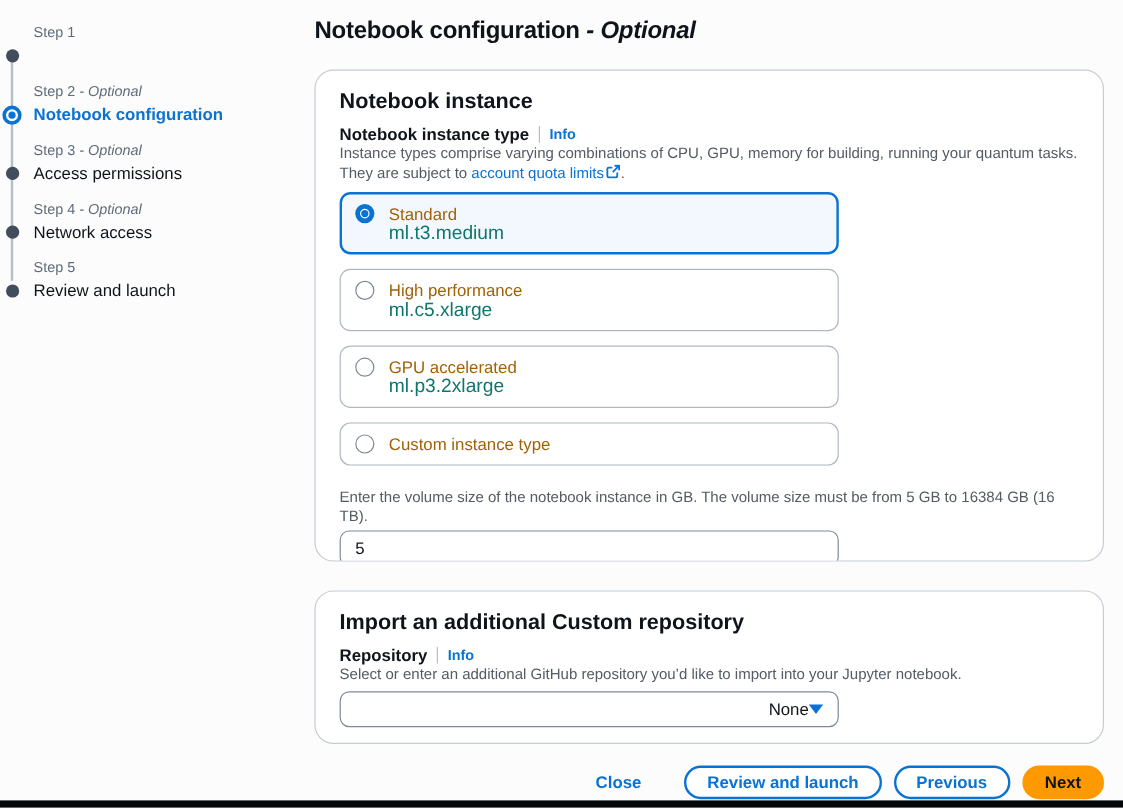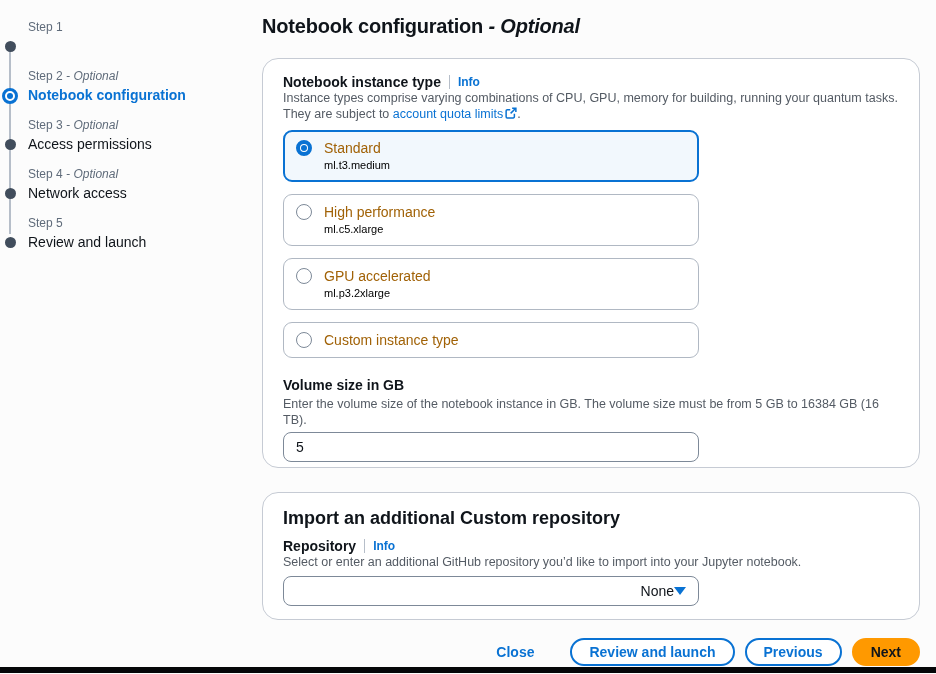--- a/index.html
+++ b/index.html
@@ -167,21 +167,21 @@
   .radio.checked::after {
     content: "";
     position: absolute;
     left: 1px; top: 1px;
     width: 6px; height: 6px;
     border-radius: 50%;
     background: #0972d3;
   }
   .tile-text { margin-left: 12px; }
   .tile-label { font-size: 14px; line-height: 18px; color: #a16207; }
-  .tile-sublabel { font-size: 11px; line-height: 16px; color: #000000; }
+  .tile-sublabel { font-size: 16px; line-height: 16px; color: #0f766e; }
   .tile-sublabel:empty { display: none; }
 
   
   .volume-block { margin-top: 18px; }
   .volume-label { font-size: 14px; font-weight: bold; line-height: 18px; }
   .volume-desc { margin-top: 2px; font-size: 12.5px; line-height: 16px; color: #545b64; }
   .text-input {
     margin-top: 4px;
     width: 416px; height: 30px;
     border: 1px solid #7d8998;
@@ -296,20 +296,21 @@
 </nav>
 
 <main class="main">
 
   <h1 class="page-title">
     <span>Notebook configuration</span>
     <span class="title-suffix">- Optional</span>
   </h1>
 
   <section class="card card-1">
+    <h2 class="card-title">Notebook instance</h2>
 
     <div class="field-label-row">
       <span class="field-label">Notebook instance type</span>
       <span class="label-divider"></span>
       <a class="info-link">Info</a>
     </div>
 
     <p class="field-desc"><span>Instance types comprise varying combinations of CPU, GPU, memory for building, running your quantum tasks. They are subject to </span><a class="inline-link"><span>account quota limits</span><svg class="ext-icon" width="12" height="12" viewBox="0 0 16 16">
             <path d="M12.5 9v4a1.5 1.5 0 0 1-1.5 1.5H3A1.5 1.5 0 0 1 1.5 13V5A1.5 1.5 0 0 1 3 3.5h4" fill="none" stroke="#0972d3" stroke-width="2"></path>
             <path d="M9.5 1.5h5v5" fill="none" stroke="#0972d3" stroke-width="2"></path>
@@ -346,21 +347,20 @@
         <span class="radio"></span>
         <span class="tile-text">
           <span class="tile-label" style="display:block">Custom instance type</span>
           <span class="tile-sublabel" style="display:block"></span>
         </span>
       </div>
 
     </div>
 
     <div class="volume-block">
-      <div class="volume-label">Volume size in GB</div>
       <div class="volume-desc">Enter the volume size of the notebook instance in GB. The volume size must be from 5 GB to 16384 GB (16 TB).</div>
       <input class="text-input" type="text" value="5" style="">
     </div>
   </section>
 
   <section class="card card-2">
     <h2 class="card-title">Import an additional Custom repository</h2>
 
     <div class="field-label-row">
       <span class="field-label">Repository</span>

